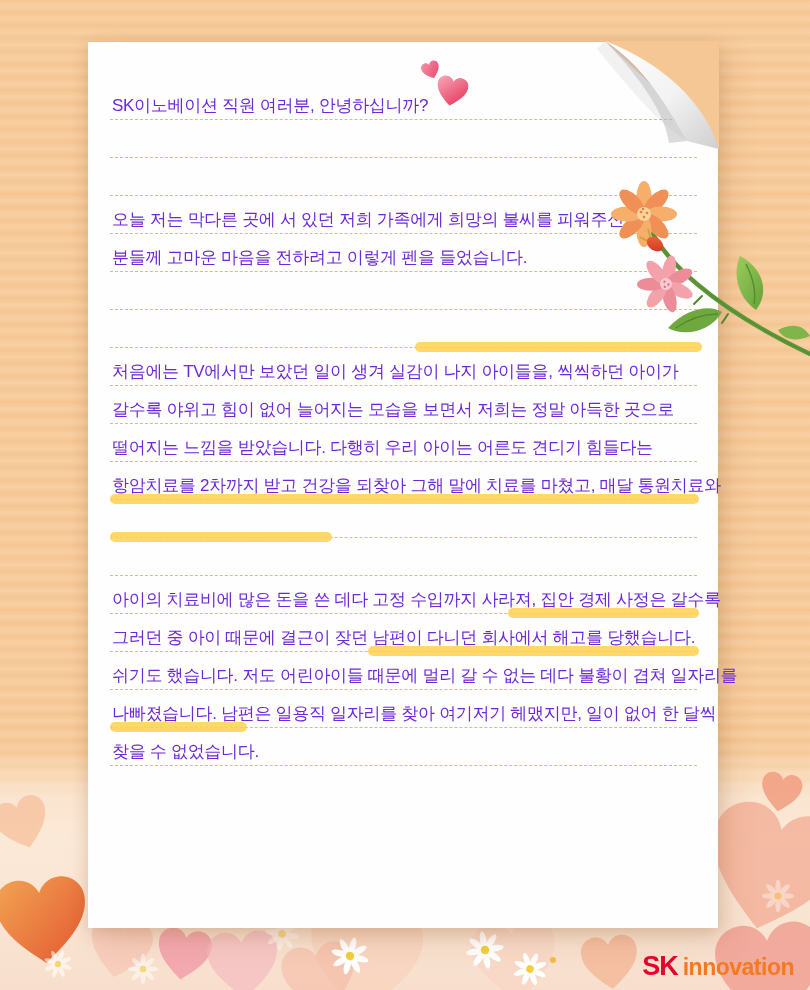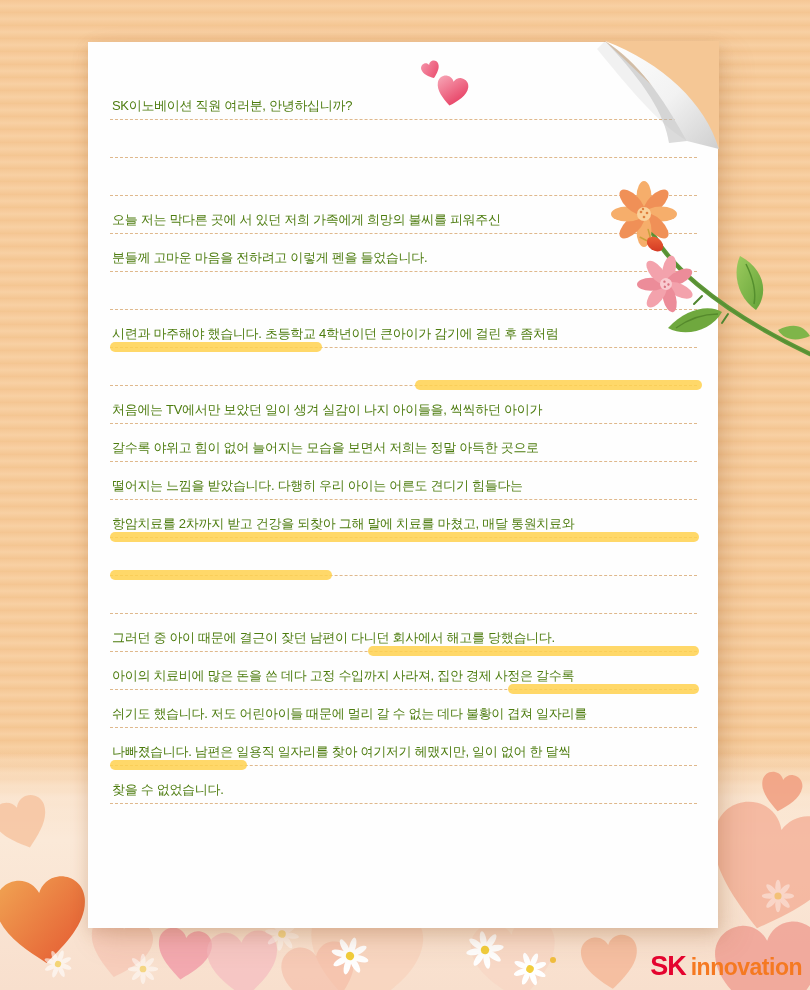--- a/index.html
+++ b/index.html
@@ -8,28 +8,28 @@
     background:repeating-linear-gradient(180deg,#f5c795 0px,#f8d0a3 6px,#f4c591 13px);}
   
   .band{position:absolute;left:0;top:748px;width:810px;height:242px;
     background:linear-gradient(180deg,rgba(251,233,216,0) 0%,rgba(251,233,216,.85) 20%,#fbe9d8 38%,#f8dfcd 100%);}
   .band svg{position:absolute;left:0;top:0;}
   
   .paper{position:absolute;left:88px;top:42px;width:630px;height:886px;background:#fefefe;
     box-shadow:0 4px 14px rgba(150,90,40,.22),10px 12px 28px rgba(150,90,40,.16);}
   .rows{position:absolute;left:22px;top:40px;width:587px;}
   .row{position:relative;height:37px;border-bottom:1px dashed #dfb88c;}
-  .lt{position:absolute;left:2px;bottom:3px;font-size:13px;line-height:20px;letter-spacing:-0.3px;
-    color:#4d7c0f;white-space:nowrap;z-index:2;}
+  .lt{position:absolute;left:2px;bottom:3px;font-size:17px;line-height:20px;letter-spacing:-0.3px;
+    color:#6d28d9;white-space:nowrap;z-index:2;}
   .hl{position:absolute;bottom:-5px;height:10px;background:#ffd14f;border-radius:5px;opacity:.85;z-index:1;}
   .curl{position:absolute;top:-1px;right:-1px;}
   .top-hearts{position:absolute;left:418px;top:58px;z-index:4;}
   .flower{position:absolute;left:598px;top:180px;z-index:4;}
   
-  .logo{position:absolute;right:8px;bottom:8px;z-index:5;white-space:nowrap;}
+  .logo{position:absolute;right:16px;bottom:8px;z-index:5;white-space:nowrap;}
   .logo .sk{color:#e4032e;font-weight:800;font-size:27px;letter-spacing:-1px;}
   .logo .inno{color:#f57921;font-weight:700;font-size:23px;letter-spacing:-0.5px;margin-left:5px;}
 </style>
 </head>
 <body>
 
 <div class="stage">
 
   <div class="band">
     <svg width="810" height="242" viewBox="0 0 810 242">
@@ -91,24 +91,20 @@
       <div class="row">
           <span class="lt">오늘 저는 막다른 곳에 서 있던 저희 가족에게 희망의 불씨를 피워주신</span>
         </div>
       <div class="row">
           <span class="lt">분들께 고마운 마음을 전하려고 이렇게 펜을 들었습니다.</span>
         </div>
       <div class="row">
           <span class="lt"></span>
         </div>
       <div class="row">
-          <i class="hl" style="left:0px;width:212px;"></i>
-          <span class="lt">시련과 마주해야 했습니다.  초등학교 4학년이던 큰아이가 감기에 걸린 후 좀처럼</span>
-        </div>
-      <div class="row">
           <i class="hl" style="left:305px;width:287px;"></i>
         </div>
       <div class="row">
           <span class="lt">처음에는 TV에서만 보았던 일이 생겨 실감이 나지 아이들을, 씩씩하던 아이가</span>
         </div>
       <div class="row">
           <span class="lt">갈수록 야위고 힘이 없어 늘어지는 모습을 보면서 저희는 정말 아득한 곳으로</span>
         </div>
       <div class="row">
           <span class="lt">떨어지는 느낌을 받았습니다.  다행히 우리 아이는 어른도 견디기 힘들다는</span>
@@ -117,26 +113,26 @@
           <i class="hl" style="left:0px;width:589px;"></i>
           <span class="lt">항암치료를 2차까지 받고 건강을 되찾아 그해 말에 치료를 마쳤고, 매달 통원치료와</span>
         </div>
       <div class="row">
           <i class="hl" style="left:0px;width:222px;"></i>
         </div>
       <div class="row">
           <span class="lt"></span>
         </div>
       <div class="row">
+          <i class="hl" style="left:398px;width:191px;"></i>
+          <span class="lt">아이의 치료비에 많은 돈을 쓴 데다 고정 수입까지 사라져, 집안 경제 사정은 갈수록</span>
+        </div>
+      <div class="row">
           <i class="hl" style="left:258px;width:331px;"></i>
           <span class="lt">그러던 중 아이 때문에 결근이 잦던 남편이 다니던 회사에서 해고를 당했습니다.</span>
-        </div>
-      <div class="row">
-          <i class="hl" style="left:398px;width:191px;"></i>
-          <span class="lt">아이의 치료비에 많은 돈을 쓴 데다 고정 수입까지 사라져, 집안 경제 사정은 갈수록</span>
         </div>
       <div class="row">
           <span class="lt">쉬기도 했습니다.  저도 어린아이들 때문에 멀리 갈 수 없는 데다 불황이 겹쳐 일자리를</span>
         </div>
       <div class="row">
           <i class="hl" style="left:0px;width:137px;"></i>
           <span class="lt">나빠졌습니다.  남편은 일용직 일자리를 찾아 여기저기 헤맸지만, 일이 없어 한 달씩</span>
         </div>
       <div class="row">
           <span class="lt">찾을 수 없었습니다.</span>

